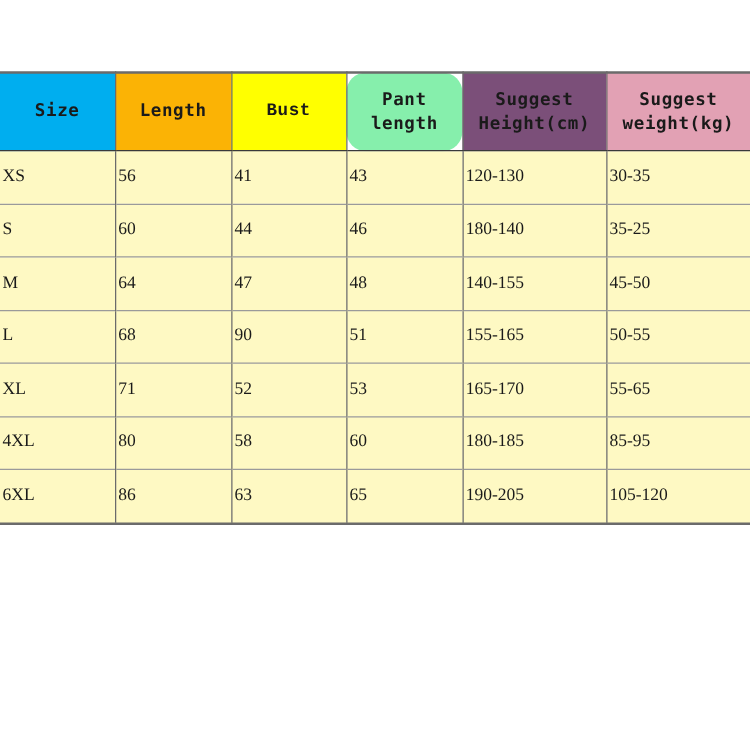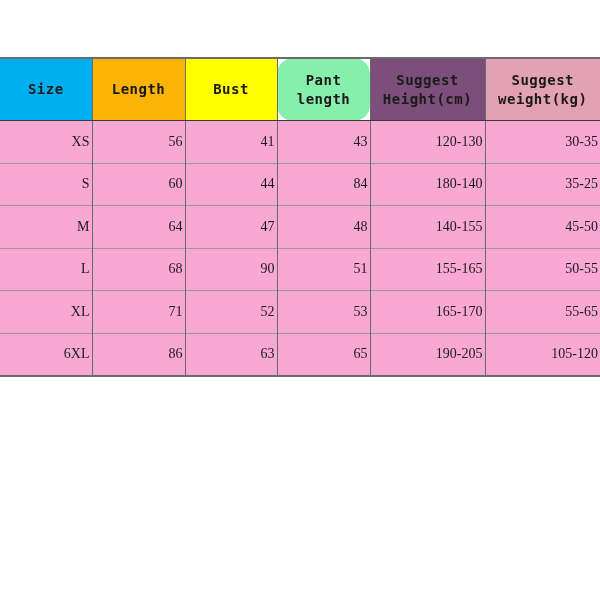--- a/index.html
+++ b/index.html
@@ -53,23 +53,23 @@
   }
   table.size-chart th:first-child { border-left: none; }
   table.size-chart th:last-child  { border-right: none; }
 
   table.size-chart td {
     height: 41.5px;
     padding: 0 2px;
     font-family: "Liberation Serif", "DejaVu Serif", serif;
     font-size: 14px;
     color: #1a1a1a;
-    text-align: right;
+    text-align: left;
     vertical-align: middle;
-    background: #f9a8d4;
+    background: #fef9c3;
     border-left: 1px solid #6b6b6b;
     border-right: 1px solid #6b6b6b;
     border-top: 1px solid #9a9a9a;
   }
   table.size-chart td:first-child { border-left: none; }
   table.size-chart td:last-child  { border-right: none; }
   table.size-chart tbody tr:first-child td { border-top: none; }
 
   .hdr-line { display: block; }
 </style>
@@ -87,21 +87,21 @@
       <col class="c-weight">
     </colgroup>
     <thead>
       <tr>
           <th style="background: rgb(0, 174, 239);">
             <span class="hdr-line">Size</span>
           </th>
           <th style="background: rgb(251, 179, 5);">
             <span class="hdr-line">Length</span>
           </th>
-          <th style="background: rgb(255, 255, 0);">
+          <th style="background: rgb(255, 255, 0); font-family: Liberation Mono, monospace;">
             <span class="hdr-line">Bust</span>
           </th>
           <th style="background: #86efac; border-radius: 16px;">
             <span class="hdr-line">Pant</span>
             <span class="hdr-line">length</span>
           </th>
           <th style="background: rgb(123, 79, 121);">
             <span class="hdr-line">Suggest</span>
             <span class="hdr-line">Height(cm)</span>
           </th>
@@ -117,21 +117,21 @@
           <td>56</td>
           <td>41</td>
           <td>43</td>
           <td>120-130</td>
           <td>30-35</td>
         </tr>
         <tr>
           <td>S</td>
           <td>60</td>
           <td>44</td>
-          <td>84</td>
+          <td>46</td>
           <td>180-140</td>
           <td>35-25</td>
         </tr>
         <tr>
           <td>M</td>
           <td>64</td>
           <td>47</td>
           <td>48</td>
           <td>140-155</td>
           <td>45-50</td>
@@ -146,20 +146,28 @@
         </tr>
         <tr>
           <td>XL</td>
           <td>71</td>
           <td>52</td>
           <td>53</td>
           <td>165-170</td>
           <td>55-65</td>
         </tr>
         <tr>
+          <td>4XL</td>
+          <td>80</td>
+          <td>58</td>
+          <td>60</td>
+          <td>180-185</td>
+          <td>85-95</td>
+        </tr>
+        <tr>
           <td>6XL</td>
           <td>86</td>
           <td>63</td>
           <td>65</td>
           <td>190-205</td>
           <td>105-120</td>
         </tr>
       </tbody>
   </table>
 </div>

